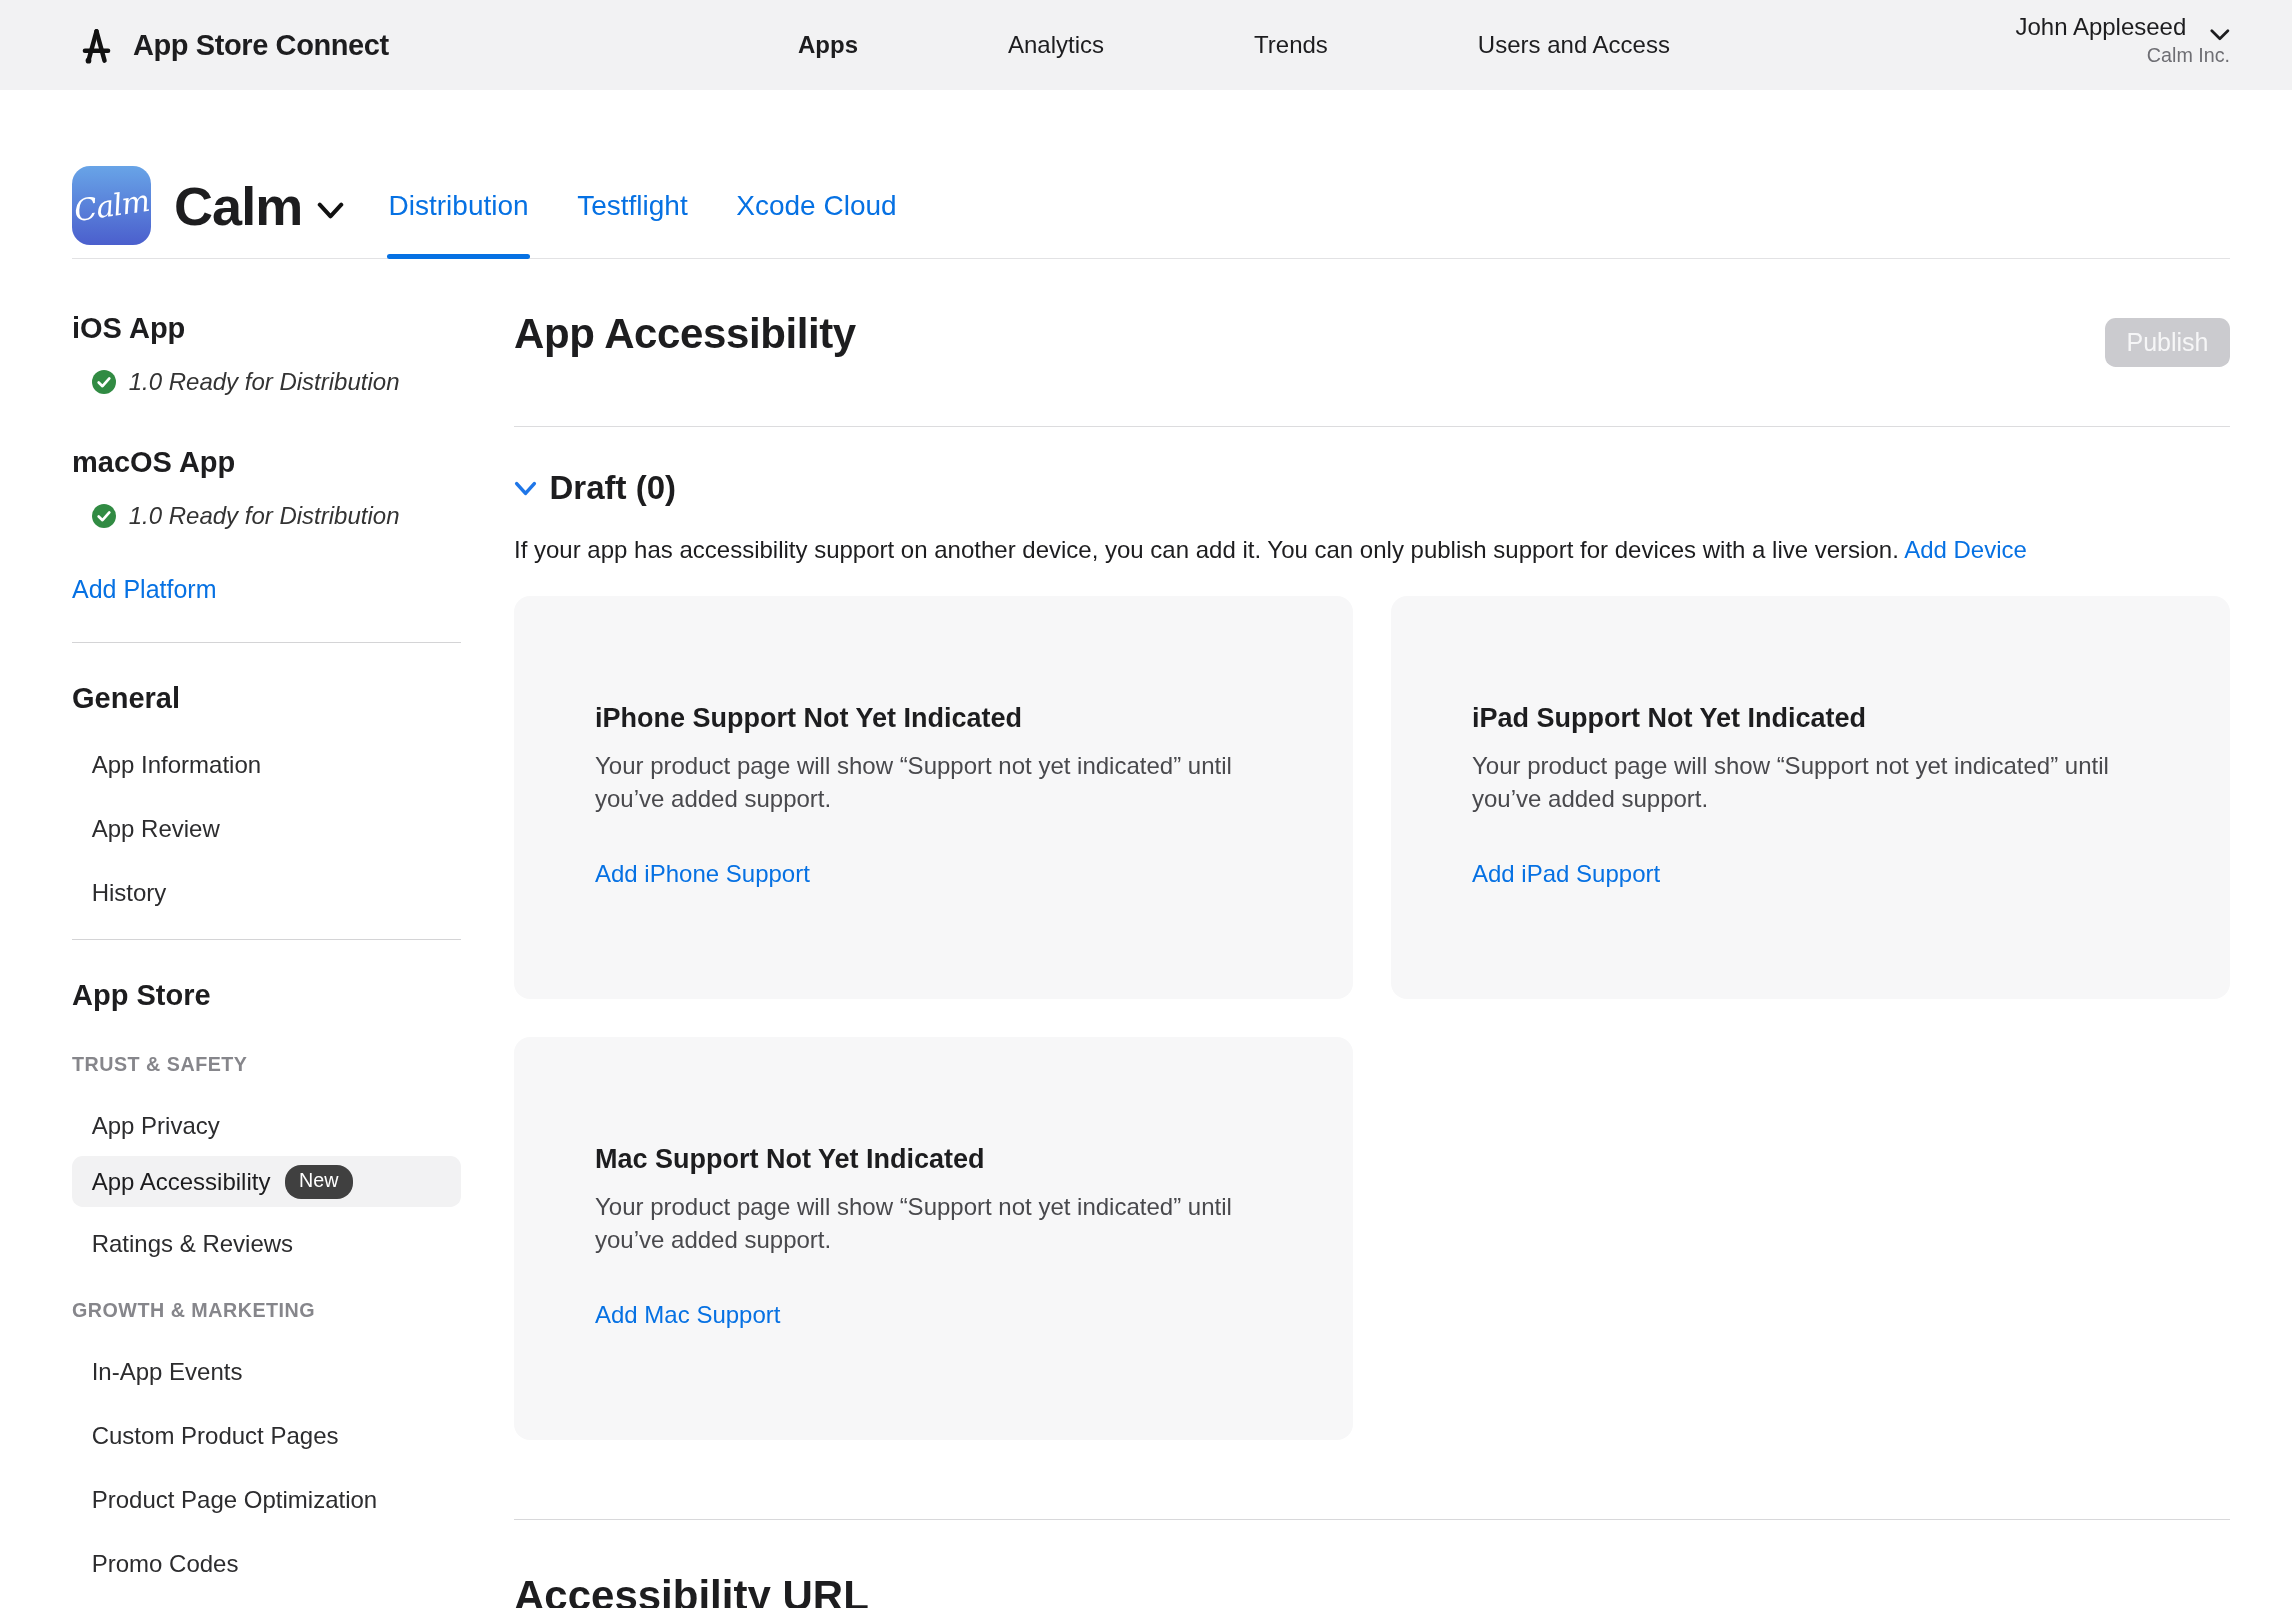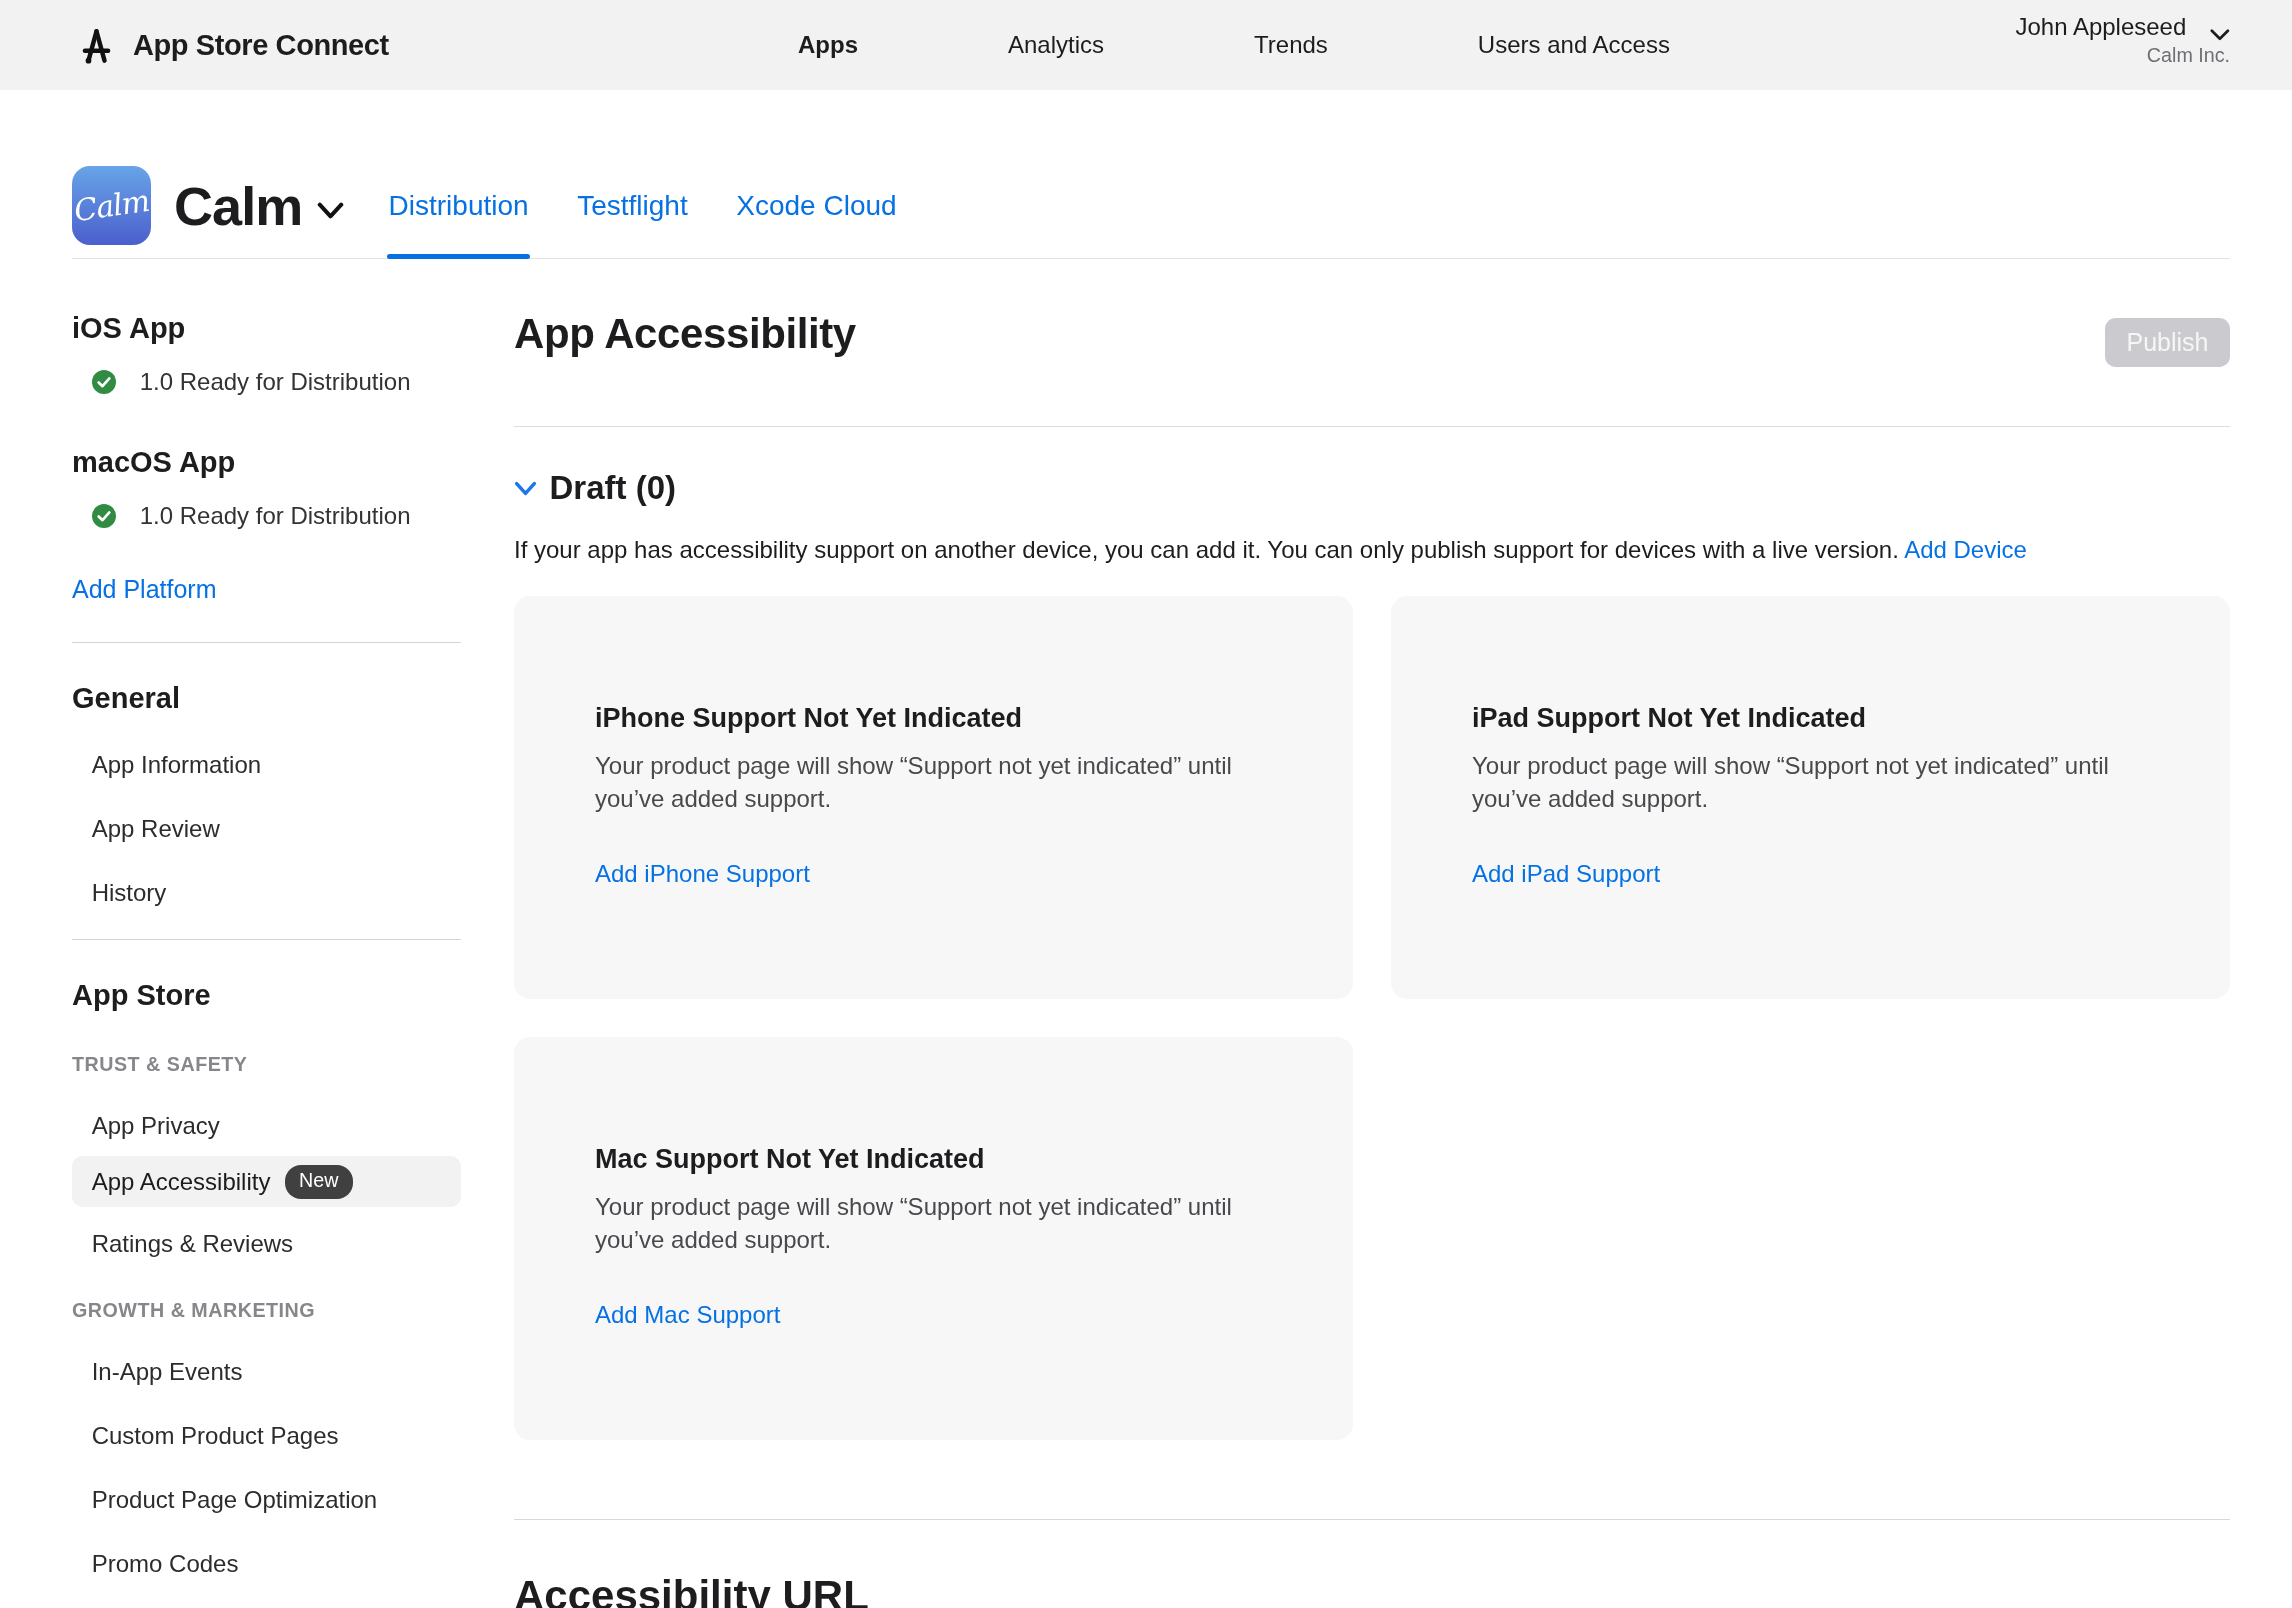--- a/index.html
+++ b/index.html
@@ -34,21 +34,21 @@
   .header-divider { height:0.9px; background:#e2e2e4; margin:12.5px 63px 0 72px; }
 
   
   .content { display:flex; align-items:flex-start; }
   .sidebar { width:389px; margin-left:72px; flex:0 0 auto; }
   .main { flex:1; margin-left:53px; margin-right:63px; }
 
   
   .side-h { font-size:29px; font-weight:bold; }
   .side-h.first { margin-top:54px; }
-  .status-row { display:flex; align-items:center; gap:24px; margin:23px 0 0 19.7px; font-size:24px; color:#333; }
+  .status-row { display:flex; align-items:center; gap:13px; margin:23px 0 0 19.7px; font-size:24px; color:#333;font-style:italic; }
   .check { width:24px; height:24px; flex:0 0 auto; }
   .side-link { color:#0671e3; font-size:25px; margin-top:45px; cursor:pointer; display:inline-block; }
   .side-divider { height:0.9px; background:#d4d4d6; margin-top:38px; }
   .mt-sec { margin-top:39px; }
   .side-item { font-size:24px; color:#2c2c2e; margin:36px 0 0 19.7px; cursor:pointer; }
   .group-label { font-size:19.7px; font-weight:bold; color:#86868b; letter-spacing:0.5px; margin-top:41px; }
   .side-item-selected { display:flex; align-items:center; gap:14.3px; background:#f2f2f3;
     border-radius:10.7px; height:51px; padding-left:19.7px; margin-top:16px; cursor:pointer; }
   .side-item-selected .lbl { font-size:24px; color:#1d1d1f; }
   .badge { background:#404040; color:#fff; font-size:19.7px; padding:4.5px 14.3px 6.3px; border-radius:16px; }

